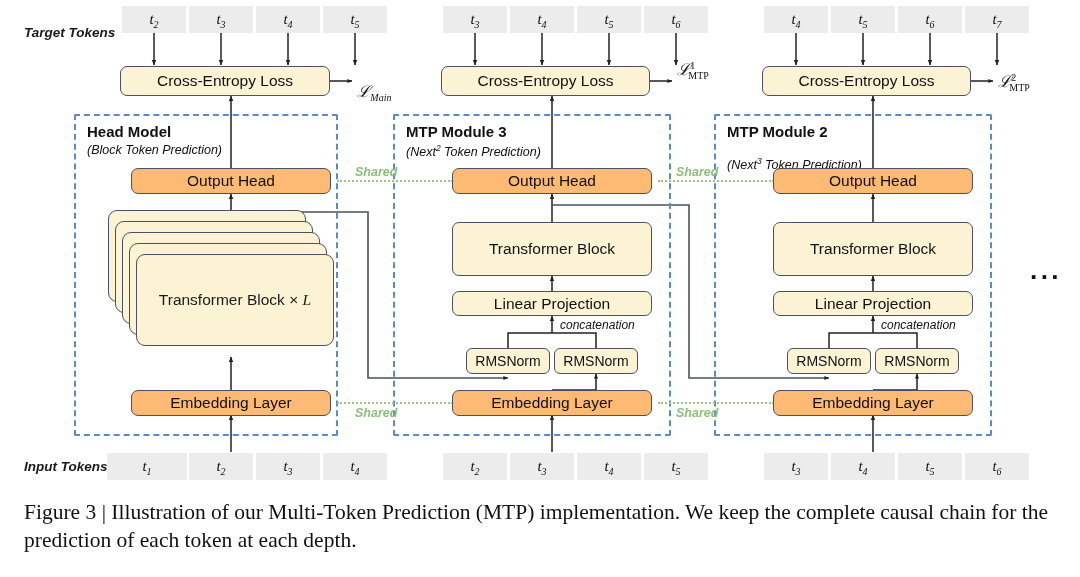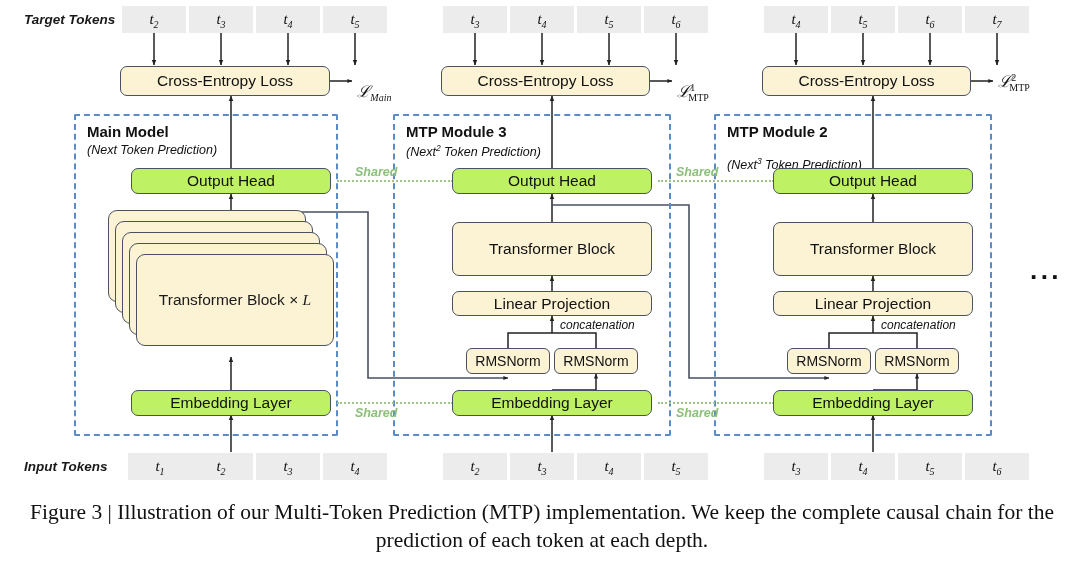--- a/index.html
+++ b/index.html
@@ -19,21 +19,21 @@
   
   .rowlabel{font-size:13.5px;font-style:italic;font-weight:bold;
             font-family:"Liberation Sans",sans-serif;color:#1a1a1a;
             white-space:nowrap;}
 
   
   .box{border:1.6px solid #4a5160;border-radius:7px;display:flex;
        align-items:center;justify-content:center;text-align:center;
        font-size:15.5px;color:#111;background:#fff;}
   .box.cream{background:#fcf3d5;}
-  .box.green{background:#bef264;}
+  .box.green{background:#fdba74;}
   .box.small{font-size:14px;border-radius:6px;}
 
   
   .deck{position:absolute;}
   .deck .layer{position:absolute;background:#fcf3d5;border:1.6px solid #4a5160;
                border-radius:9px;}
 
   
   .module{border:2px dashed #5b8bc6;border-radius:2px;background:transparent;}
   .mod-title{position:absolute;font-weight:bold;font-size:15px;color:#111;
@@ -55,21 +55,21 @@
 
   
   .concat{position:absolute;font-style:italic;font-size:12px;color:#111;white-space:nowrap;}
 
   
   .ellipsis{position:absolute;font-size:26px;font-weight:bold;letter-spacing:2px;color:#111;}
 
   
   .caption{position:absolute;left:24px;top:498px;width:1036px;
            font-family:"Liberation Serif",serif;font-size:21.5px;line-height:28px;
-           color:#111;text-align:center;}
+           color:#111;text-align:left;}
 
   svg.wires{position:absolute;left:0;top:0;width:1080px;height:577px;
             pointer-events:none;}
 </style>
 </head>
 <body>
 
 <div class="fig">
 
   <svg class="wires" viewBox="0 0 1080 577">
@@ -126,21 +126,21 @@
       <line x1="873" y1="168" x2="873" y2="96" marker-end="url(#ah)"></line>
       <line x1="873" y1="222" x2="873" y2="194" marker-end="url(#ah)"></line>
       <line x1="873" y1="291" x2="873" y2="276" marker-end="url(#ah)"></line>
       <path d="M829,348 L829,333 L917,333 L917,348"></path>
       <line x1="873" y1="333" x2="873" y2="316" marker-end="url(#ah)"></line>
       <path d="M873,390 L917,390 L917,374" marker-end="url(#ahs)"></path>
       <line x1="873" y1="452" x2="873" y2="415" marker-end="url(#ah)"></line>
     </g>
   </svg>
 
-  <div class="abs rowlabel" style="left:24px;top:12px;">Target Tokens</div>
+  <div class="abs rowlabel" style="left:24px;top:25px;">Target Tokens</div>
   <div class="abs rowlabel" style="left:24px;top:459px;">Input Tokens</div>
 
   <div class="abs tok" style="left:122px;top:6px;width:64px;">
        <span>t<sub>2</sub></span></div>
   <div class="abs tok" style="left:189px;top:6px;width:64px;">
        <span>t<sub>3</sub></span></div>
   <div class="abs tok" style="left:256px;top:6px;width:64px;">
        <span>t<sub>4</sub></span></div>
   <div class="abs tok" style="left:323px;top:6px;width:64px;">
        <span>t<sub>5</sub></span></div>
@@ -165,35 +165,35 @@
 
   <div class="abs box cream" style="left:120px;top:66px;width:210px;height:30px;">
     <span>Cross-Entropy Loss</span>
     </div>
   <div class="abs loss" style="left:357px;top:80px;">
     <span class="cal">ℒ</span><sub><i>Main</i></sub></div>
 
   <div class="abs box cream" style="left:441px;top:66px;width:209px;height:30px;">
     <span>Cross-Entropy Loss</span>
     </div>
-  <div class="abs loss" style="left:677px;top:80px;">
+  <div class="abs loss" style="left:677px;top:58px;">
     <span class="cal">ℒ</span><sup>1</sup><sub style="margin-left:-7px;">MTP</sub></div>
 
   <div class="abs box cream" style="left:762px;top:66px;width:209px;height:30px;">
     <span>Cross-Entropy Loss</span>
     </div>
   <div class="abs loss" style="left:998px;top:70px;">
     <span class="cal">ℒ</span><sup>2</sup><sub style="margin-left:-7px;">MTP</sub></div>
 
   <div class="abs module" style="left:74px;top:114px;width:264px;height:322px;"></div>
   <div class="abs module" style="left:393px;top:114px;width:278px;height:322px;"></div>
   <div class="abs module" style="left:714px;top:114px;width:278px;height:322px;"></div>
 
-  <div class="mod-title" style="left:87px;top:123px;">Main Model</div>
-  <div class="mod-sub" style="left:87px;top:143px;">(Next Token Prediction)</div>
+  <div class="mod-title" style="left:87px;top:123px;">Head Model</div>
+  <div class="mod-sub" style="left:87px;top:143px;">(Block Token Prediction)</div>
 
   <div class="mod-title" style="left:406px;top:123px;">MTP Module 3</div>
   <div class="mod-sub" style="left:406px;top:143px;">(Next<sup>2</sup> Token Prediction)</div>
 
   <div class="mod-title" style="left:727px;top:123px;">MTP Module 2</div>
   <div class="mod-sub" style="left:727px;top:156px;">(Next<sup>3</sup> Token Prediction)</div>
 
   <div class="abs shared-line" style="left:337px;top:180px;width:116px;"></div>
   <div class="abs shared-lbl" style="left:355px;top:165px;">Shared</div>
 
@@ -269,21 +269,21 @@
   <div class="abs box cream small" style="left:875px;top:348px;width:84px;height:26px;">
     <span>RMSNorm</span>
     </div>
 
   <div class="abs box green" style="left:773px;top:390px;width:200px;height:26px;">
     <span>Embedding Layer</span>
     </div>
 
   <div class="ellipsis" style="left:1030px;top:262px;">···</div>
 
-  <div class="abs tok" style="left:128px;top:453px;width:64px;">
+  <div class="abs tok" style="left:107px;top:453px;width:80px;">
        <span>t<sub>1</sub></span></div>
   <div class="abs tok" style="left:189px;top:453px;width:64px;">
        <span>t<sub>2</sub></span></div>
   <div class="abs tok" style="left:256px;top:453px;width:64px;">
        <span>t<sub>3</sub></span></div>
   <div class="abs tok" style="left:323px;top:453px;width:64px;">
        <span>t<sub>4</sub></span></div>
 
   <div class="abs tok" style="left:443px;top:453px;width:64px;">
        <span>t<sub>2</sub></span></div>

